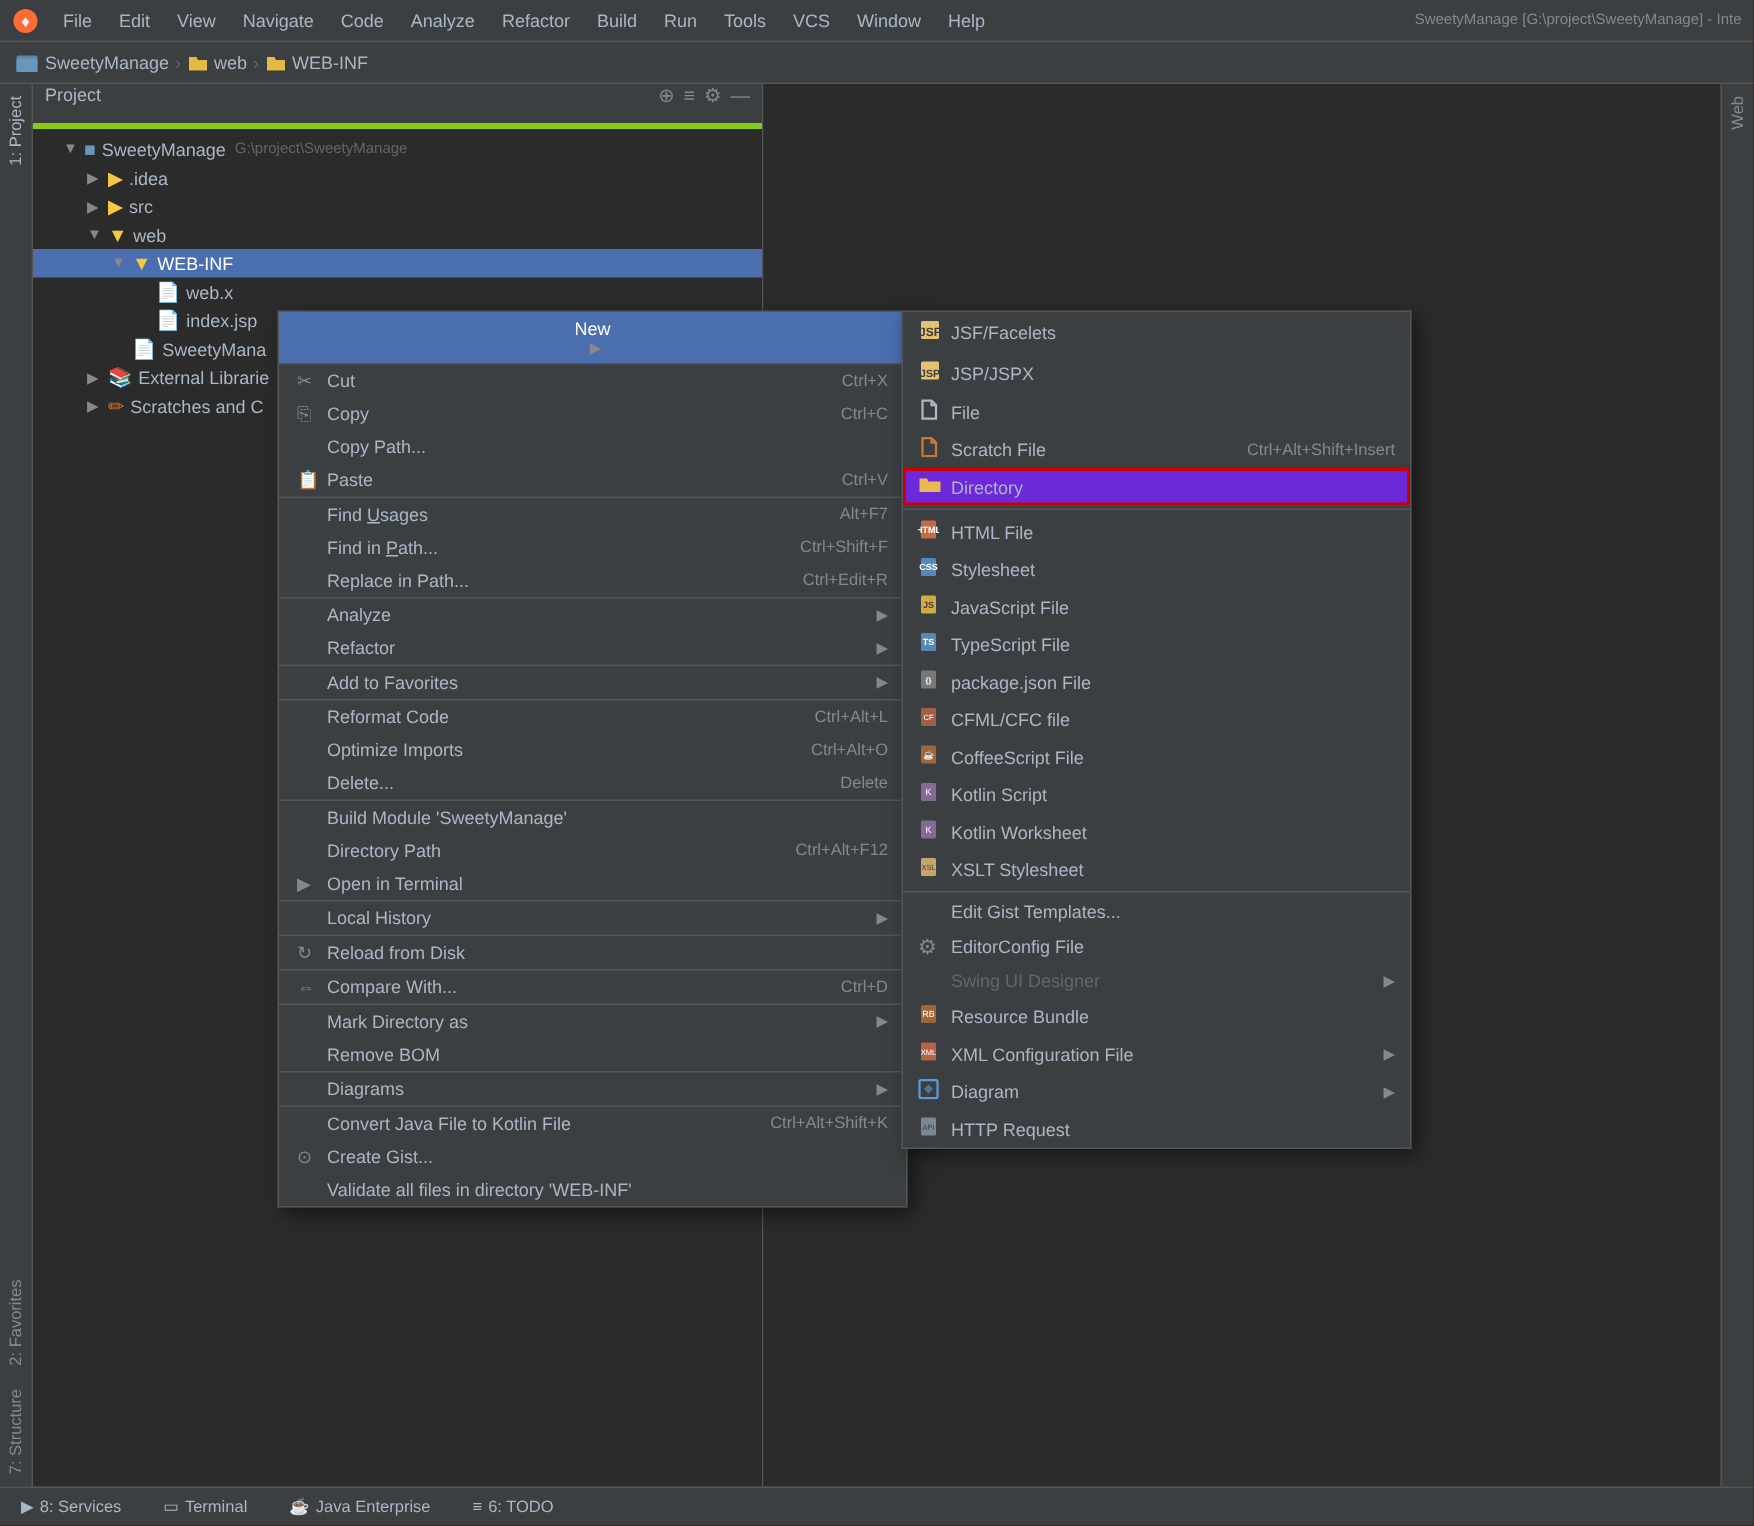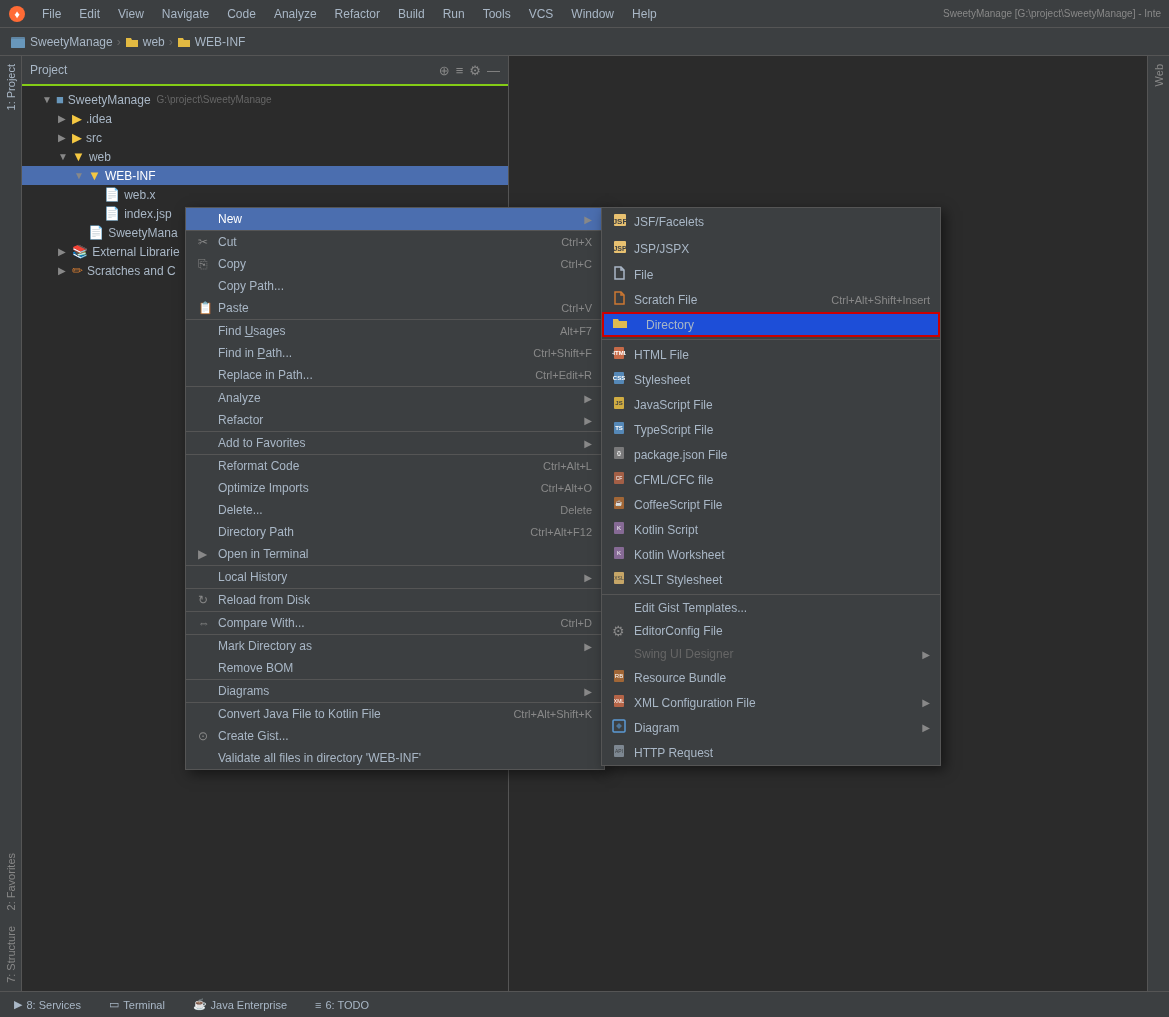--- a/index.html
+++ b/index.html
@@ -87,24 +87,23 @@
       width: 487px;
       background: #2b2b2b;
       display: flex;
       flex-direction: column;
       border-right: 1px solid #555;
     }
     .panel-header {
       height: 30px;
       background: #3c3f41;
       display: flex;
-      align-items: center;
       padding: 0 8px;
       gap: 8px;
-      border-bottom: 2px solid #84cc16;
+      border-bottom: 4px solid #84cc16;
     }
     .panel-title { font-size: 12px; color: #a9b7c6; font-weight: 500; }
     .panel-header-icons { margin-left: auto; display: flex; gap: 6px; }
     .panel-icon { color: #888; cursor: pointer; font-size: 13px; }
 
     
     .tree-view {
       padding: 4px 0;
       flex: 1;
     }
@@ -137,21 +136,21 @@
       font-size: 12px;
     }
     .ctx-item {
       display: flex;
       align-items: center;
       padding: 4px 12px;
       cursor: pointer;
       color: #a9b7c6;
       position: relative;
     }
-    .ctx-item.highlighted { background: #4b6eaf; color: #fff; }
+    .ctx-item.highlighted { background: #4b6eaf; color: #fff; flex-direction: column; }
     .ctx-item.separator-before { border-top: 1px solid #555; }
     .ctx-item-icon { width: 20px; flex-shrink: 0; color: #888; font-size: 12px; }
     .ctx-item-label { flex: 1; }
     .ctx-item-shortcut { color: #888; font-size: 11px; margin-left: 20px; }
     .ctx-item-arrow { color: #888; font-size: 10px; margin-left: 4px; }
     .ctx-underline { text-decoration: underline; }
 
     
     .submenu {
       position: absolute;
@@ -168,22 +167,21 @@
       display: flex;
       align-items: center;
       padding: 4px 10px;
       cursor: pointer;
       color: #a9b7c6;
       position: relative;
     }
     .sub-item.directory-highlighted {
       outline: 2px solid #cc0000;
       outline-offset: -2px;
-      background: #1d4ed8;
-      gap: 12px;
+      background: #6d28d9;
     }
     .sub-item-icon { width: 22px; flex-shrink: 0; font-size: 14px; }
     .sub-item-label { flex: 1; color: #a9b7c6; }
     .sub-item-shortcut { color: #888; font-size: 11px; }
     .sub-item-arrow { color: #888; font-size: 10px; margin-left: 4px; }
     .sub-separator { border-top: 1px solid #555; margin: 2px 0; }
     .sub-item.disabled-item .sub-item-label { color: #666; }
 
     
     .content-area {
@@ -521,20 +519,24 @@
     <span class="ctx-item-label">Optimize Imports</span>
     <span class="ctx-item-shortcut">Ctrl+Alt+O</span>
   </div>
 
   <div class="ctx-item">
     <span class="ctx-item-icon"></span>
     <span class="ctx-item-label">Delete...</span>
     <span class="ctx-item-shortcut">Delete</span>
   </div>
 
+  <div class="ctx-item separator-before">
+    <span class="ctx-item-icon"></span>
+    <span class="ctx-item-label">Build Module 'SweetyManage'</span>
+  </div>
 
 
   <div class="ctx-item">
     <span class="ctx-item-icon"></span>
     <span class="ctx-item-label">Directory Path</span>
     <span class="ctx-item-shortcut">Ctrl+Alt+F12</span>
   </div>
 
   <div class="ctx-item">
     <span class="ctx-item-icon">▶</span>

